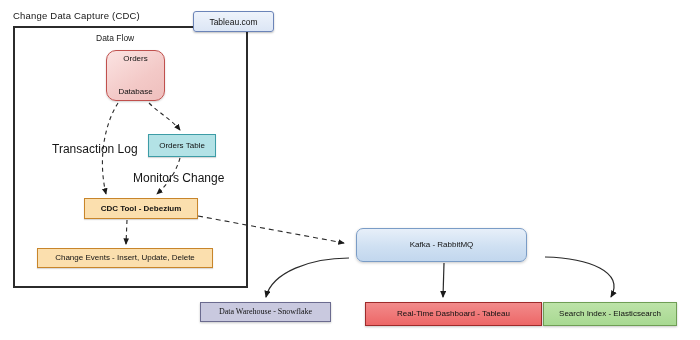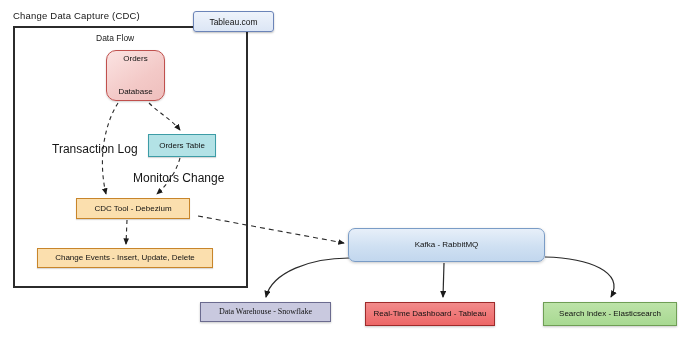--- a/index.html
+++ b/index.html
@@ -99,38 +99,38 @@
     left: 148px; top: 134px; width: 68px; height: 23px;
     border: 1.2px solid #3d9ca6;
     background: #b3e2e6;
     box-shadow: 0 1px 1px rgba(0,0,0,0.15);
   }
   .n-orange {
     border: 1.2px solid #c8852a;
     background: #fbdfae;
     box-shadow: 0 1px 1px rgba(0,0,0,0.15);
   }
-  .n-cdc { left: 76px; top: 198px; width: 114px; height: 21px; }
+  .n-cdc { left: 84px; top: 198px; width: 114px; height: 21px; font-weight: bold; }
   .n-events { left: 37px; top: 248px; width: 176px; height: 20px; }
   .n-kafka {
-    left: 348px; top: 228px; width: 197px; height: 34px;
+    left: 356px; top: 228px; width: 171px; height: 34px;
     border: 1.2px solid #7a9cc6;
     border-radius: 7px;
     background: linear-gradient(180deg, #e7eff9 0%, #cfe0f2 55%, #c2d7ee 100%);
     box-shadow: 0 1px 3px rgba(0,0,0,0.22);
   }
   .n-warehouse {
     left: 200px; top: 302px; width: 131px; height: 20px;
     border: 1.2px solid #6b6b8f;
     background: #c9c9df;
     box-shadow: 0 1px 2px rgba(0,0,0,0.22);
     font-family: Liberation Serif, serif;
   }
   .n-dashboard {
-    left: 365px; top: 302px; width: 130px; height: 24px;
+    left: 365px; top: 302px; width: 177px; height: 24px;
     border: 1.2px solid #9e2b2b;
     background: linear-gradient(180deg, #f28b8b 0%, #ed6767 100%);
     box-shadow: 0 1px 2px rgba(0,0,0,0.22);
   }
   .n-search {
     left: 543px; top: 302px; width: 134px; height: 24px;
     border: 1.2px solid #6f9e55;
     background: linear-gradient(180deg, #bde3a8 0%, #a8d992 100%);
     box-shadow: 0 1px 2px rgba(0,0,0,0.22);
     align-items: center;

